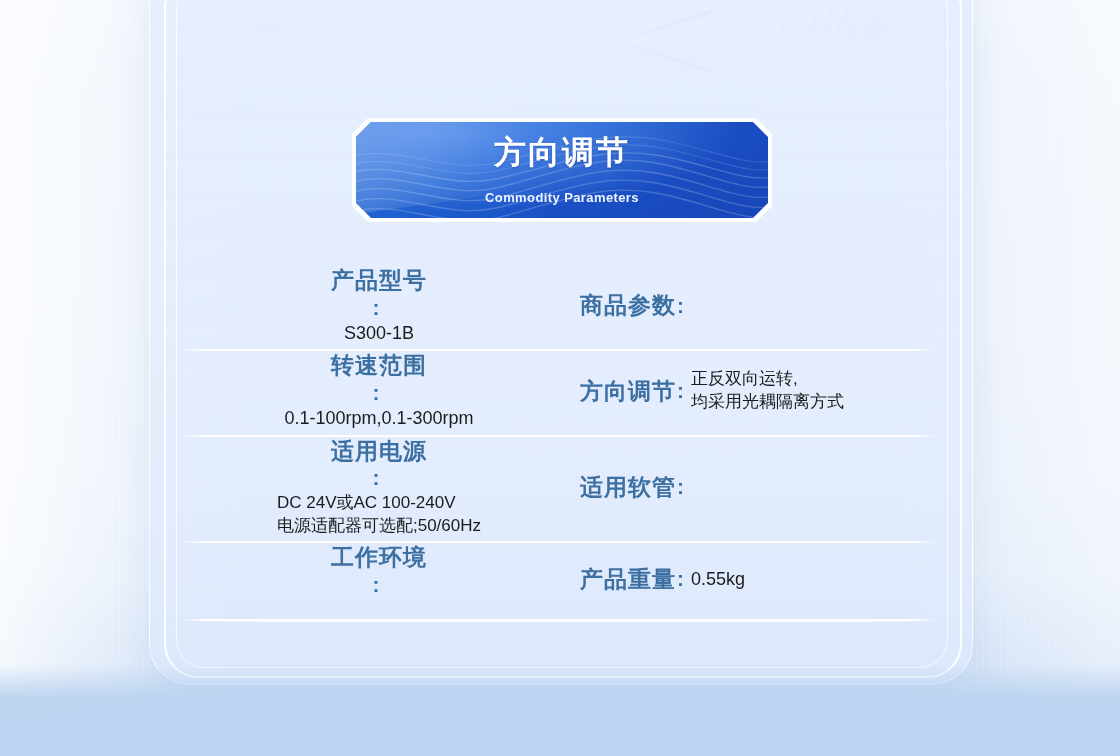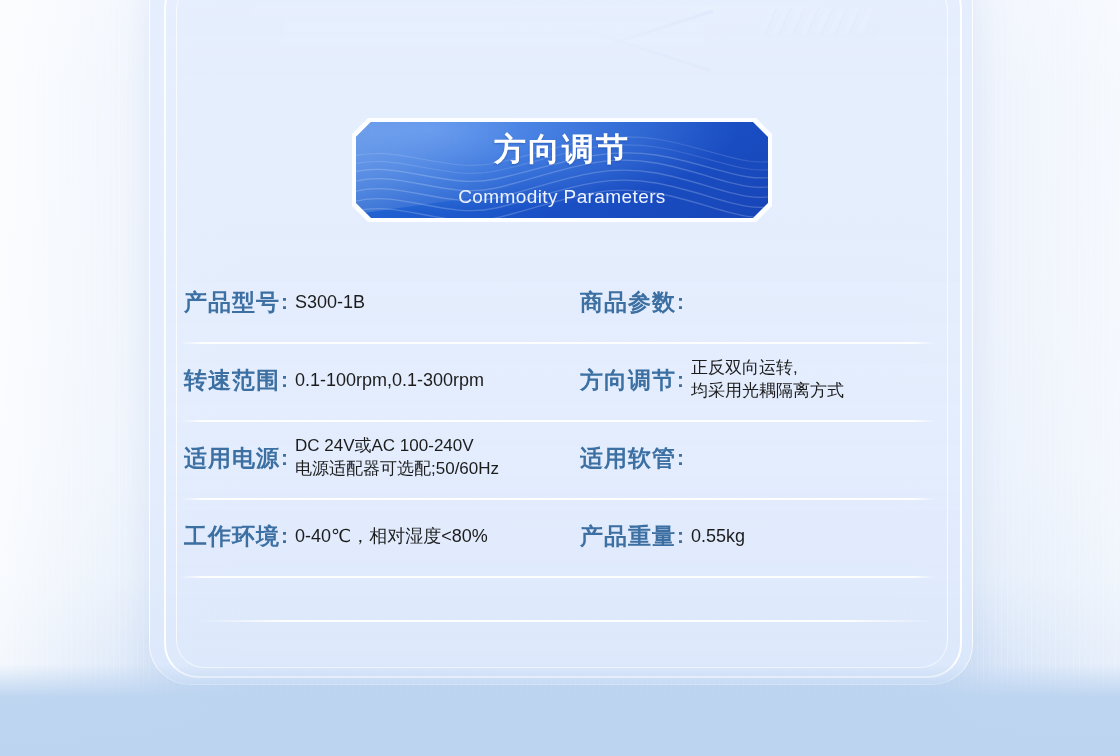--- a/index.html
+++ b/index.html
@@ -222,22 +222,22 @@
   .banner-title-cn {
     font-family: "Liberation Sans", "DejaVu Sans", sans-serif;
     font-size: 32px;
     font-weight: 700;
     letter-spacing: 2px;
     line-height: 1.08;
     text-shadow: 0 1px 2px rgba(11,48,120,.35);
   }
   .banner-title-en {
     margin-top: 20px;
-    font-size: 19px;
-    font-weight: 400;
+    font-size: 13px;
+    font-weight: 700;
     letter-spacing: .4px;
     color: #eef4ff;
   }
 
   
   .specs {
     position: absolute;
     left: 176px;
     top: 266px;
     width: 770px;
@@ -260,21 +260,21 @@
         rgba(255,255,255,.95) 97%,
         rgba(255,255,255,0) 100%);
   }
 
   .spec-cell {
     display: flex;
     align-items: center;
     box-sizing: border-box;
     padding-bottom: 6px;
   }
-  .spec-cell.left  { width: 398px; padding-left: 8px; }
+  .spec-cell.left  { width: 398px; padding-left: 8px; flex-direction: column; }
   .spec-cell.right { width: 372px; padding-left: 6px; }
 
   .spec-label {
     flex: 0 0 auto;
     color: #3c6fa2;
     font-size: 23px;
     font-weight: 700;
     letter-spacing: 1px;
     white-space: nowrap;
     line-height: 1.25;
@@ -383,21 +383,20 @@
         <span class="spec-label">适用软管</span>
         <span class="spec-colon">:</span>
       </div>
       <div class="divider"></div>
     </div>
 
     <div class="spec-row">
       <div class="spec-cell left">
         <span class="spec-label">工作环境</span>
         <span class="spec-colon">:</span>
-        <span class="spec-value">0-40℃，相对湿度&lt;80%</span>
       </div>
       <div class="spec-cell right">
         <span class="spec-label">产品重量</span>
         <span class="spec-colon">:</span>
         <span class="spec-value">0.55kg</span>
       </div>
       <div class="divider"></div>
     </div>
 
   </div>

